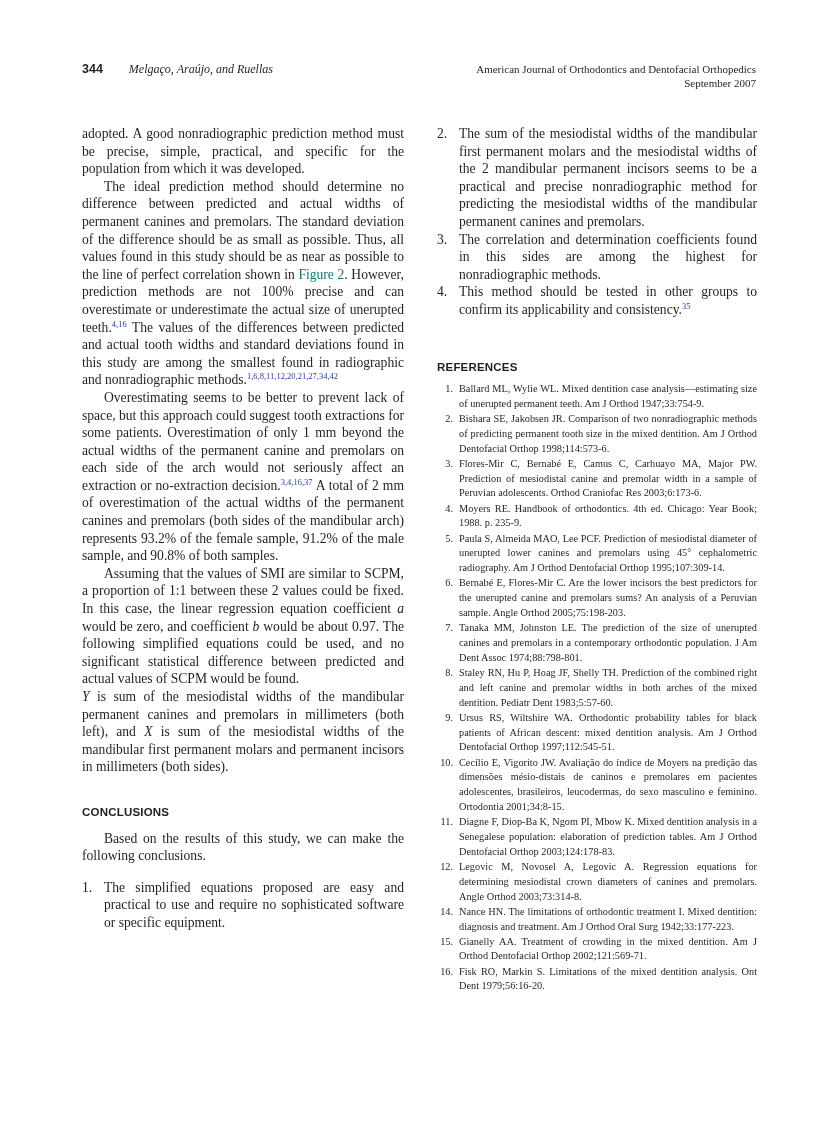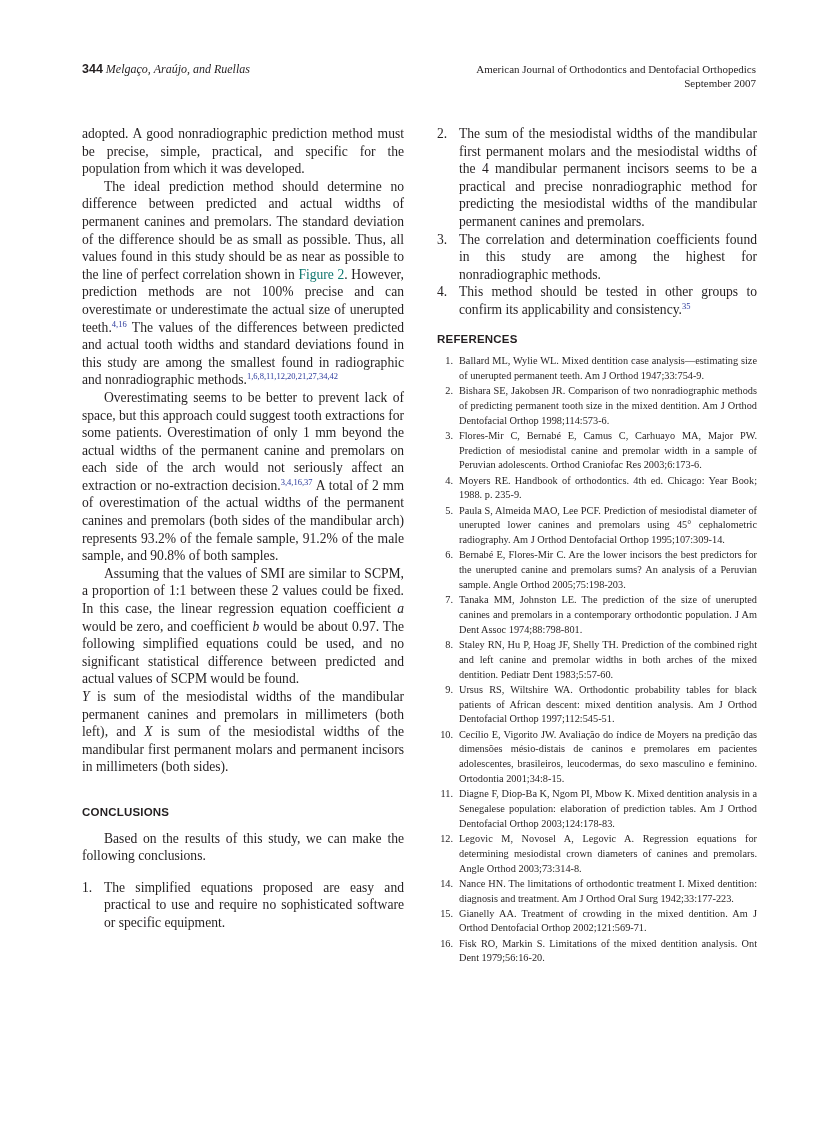--- a/index.html
+++ b/index.html
@@ -1,38 +1,38 @@
 <!DOCTYPE html>
 <html><head>
 <meta charset="utf-8">
 <style>
   html, body { margin: 0; padding: 0; background: #ffffff; }
   body { width: 838px; height: 1122px; position: relative; overflow: hidden;
          font-family: "Liberation Serif", serif; color: #231f20; }
   .header { position: absolute; top: 62px; left: 82px; right: 82px; height: 34px; }
   .hdr-left { position: absolute; left: 0; top: 0; font-size: 12px; }
   .hdr-left .pg { font-family: "Liberation Sans", sans-serif; font-weight: bold; font-size: 12.5px; }
-  .hdr-left .au { font-style: italic; }
+  .hdr-left .au { font-style: italic; margin-left: 23px; }
   .hdr-right { position: absolute; right: 0; top: 0; text-align: right; font-size: 11px; line-height: 14px; }
   .col { position: absolute; top: 125px; font-size: 13.6px; line-height: 17.6px; }
   .col.left { left: 82px; width: 322px; }
   .col.right { left: 437px; width: 320px; }
   p { margin: 0; text-align: justify; }
   p.indent { text-indent: 22px; }
   .link { color: #0f766e; }
   sup { font-size: 8.5px; line-height: 0; vertical-align: 5px; color: #2b3a9c; }
   .eqs { margin-top: 16px; margin-bottom: 16px; }
   .eq { line-height: 17.6px; }
   .eq i, p i { font-style: italic; }
   h2 { font-family: "Liberation Sans", sans-serif; font-weight: bold; font-size: 11.5px; margin: 28px 0 8px 0; letter-spacing: 0.2px; }
   ol.concl { list-style: none; margin: 0; padding: 0; }
   ol.concl li { position: relative; padding-left: 22px; text-align: justify; }
   ol.concl li .num { position: absolute; left: 0; top: 0; }
   .gap { height: 14px; }
-  h2.refs { margin-top: 12px; margin-bottom: 6px; }
+  h2.refs { margin-top: 40px; margin-bottom: 6px; }
   ol.refs { list-style: none; margin: 0; padding: 0; font-size: 10.3px; line-height: 14.8px; }
   ol.refs li { position: relative; padding-left: 22px; text-align: justify; margin-bottom: 0.4px; }
   ol.refs li .num { position: absolute; left: 0; width: 16px; text-align: right; }
 </style>
 </head>
 <body>
 
 <div class="header">
   <div class="hdr-left">
     <span class="pg">344</span>
@@ -53,22 +53,22 @@
   <h2>CONCLUSIONS</h2>
   <p class="indent">Based on the results of this study, we can make the following conclusions.</p>
   <div class="gap"></div>
   <ol class="concl">
     <li><span class="num">1.</span><span>The simplified equations proposed are easy and practical to use and require no sophisticated software or specific equipment.</span></li>
   </ol>
 </div>
 
 <div class="col right">
   <ol class="concl">
-    <li><span class="num">2.</span><span>The sum of the mesiodistal widths of the mandibular first permanent molars and the mesiodistal widths of the 4 mandibular permanent incisors seems to be a practical and precise nonradiographic method for predicting the mesiodistal widths of the mandibular permanent canines and premolars.</span></li>
-    <li><span class="num">3.</span><span>The correlation and determination coefficients found in this study are among the highest for nonradiographic methods.</span></li>
+    <li><span class="num">2.</span><span>The sum of the mesiodistal widths of the mandibular first permanent molars and the mesiodistal widths of the 2 mandibular permanent incisors seems to be a practical and precise nonradiographic method for predicting the mesiodistal widths of the mandibular permanent canines and premolars.</span></li>
+    <li><span class="num">3.</span><span>The correlation and determination coefficients found in this sides are among the highest for nonradiographic methods.</span></li>
     <li><span class="num">4.</span><span>This method should be tested in other groups to confirm its applicability and consistency.</span><sup>35</sup></li>
   </ol>
   <h2 class="refs">REFERENCES</h2>
   <ol class="refs">
     <li><span class="num">1.</span><span>Ballard ML, Wylie WL. Mixed dentition case analysis—estimating size of unerupted permanent teeth. Am J Orthod 1947;33:754-9.</span></li>
     <li><span class="num">2.</span><span>Bishara SE, Jakobsen JR. Comparison of two nonradiographic methods of predicting permanent tooth size in the mixed dentition. Am J Orthod Dentofacial Orthop 1998;114:573-6.</span></li>
     <li><span class="num">3.</span><span>Flores-Mir C, Bernabé E, Camus C, Carhuayo MA, Major PW. Prediction of mesiodistal canine and premolar width in a sample of Peruvian adolescents. Orthod Craniofac Res 2003;6:173-6.</span></li>
     <li><span class="num">4.</span><span>Moyers RE. Handbook of orthodontics. 4th ed. Chicago: Year Book; 1988. p. 235-9.</span></li>
     <li><span class="num">5.</span><span>Paula S, Almeida MAO, Lee PCF. Prediction of mesiodistal diameter of unerupted lower canines and premolars using 45° cephalometric radiography. Am J Orthod Dentofacial Orthop 1995;107:309-14.</span></li>
     <li><span class="num">6.</span><span>Bernabé E, Flores-Mir C. Are the lower incisors the best predictors for the unerupted canine and premolars sums? An analysis of a Peruvian sample. Angle Orthod 2005;75:198-203.</span></li>

